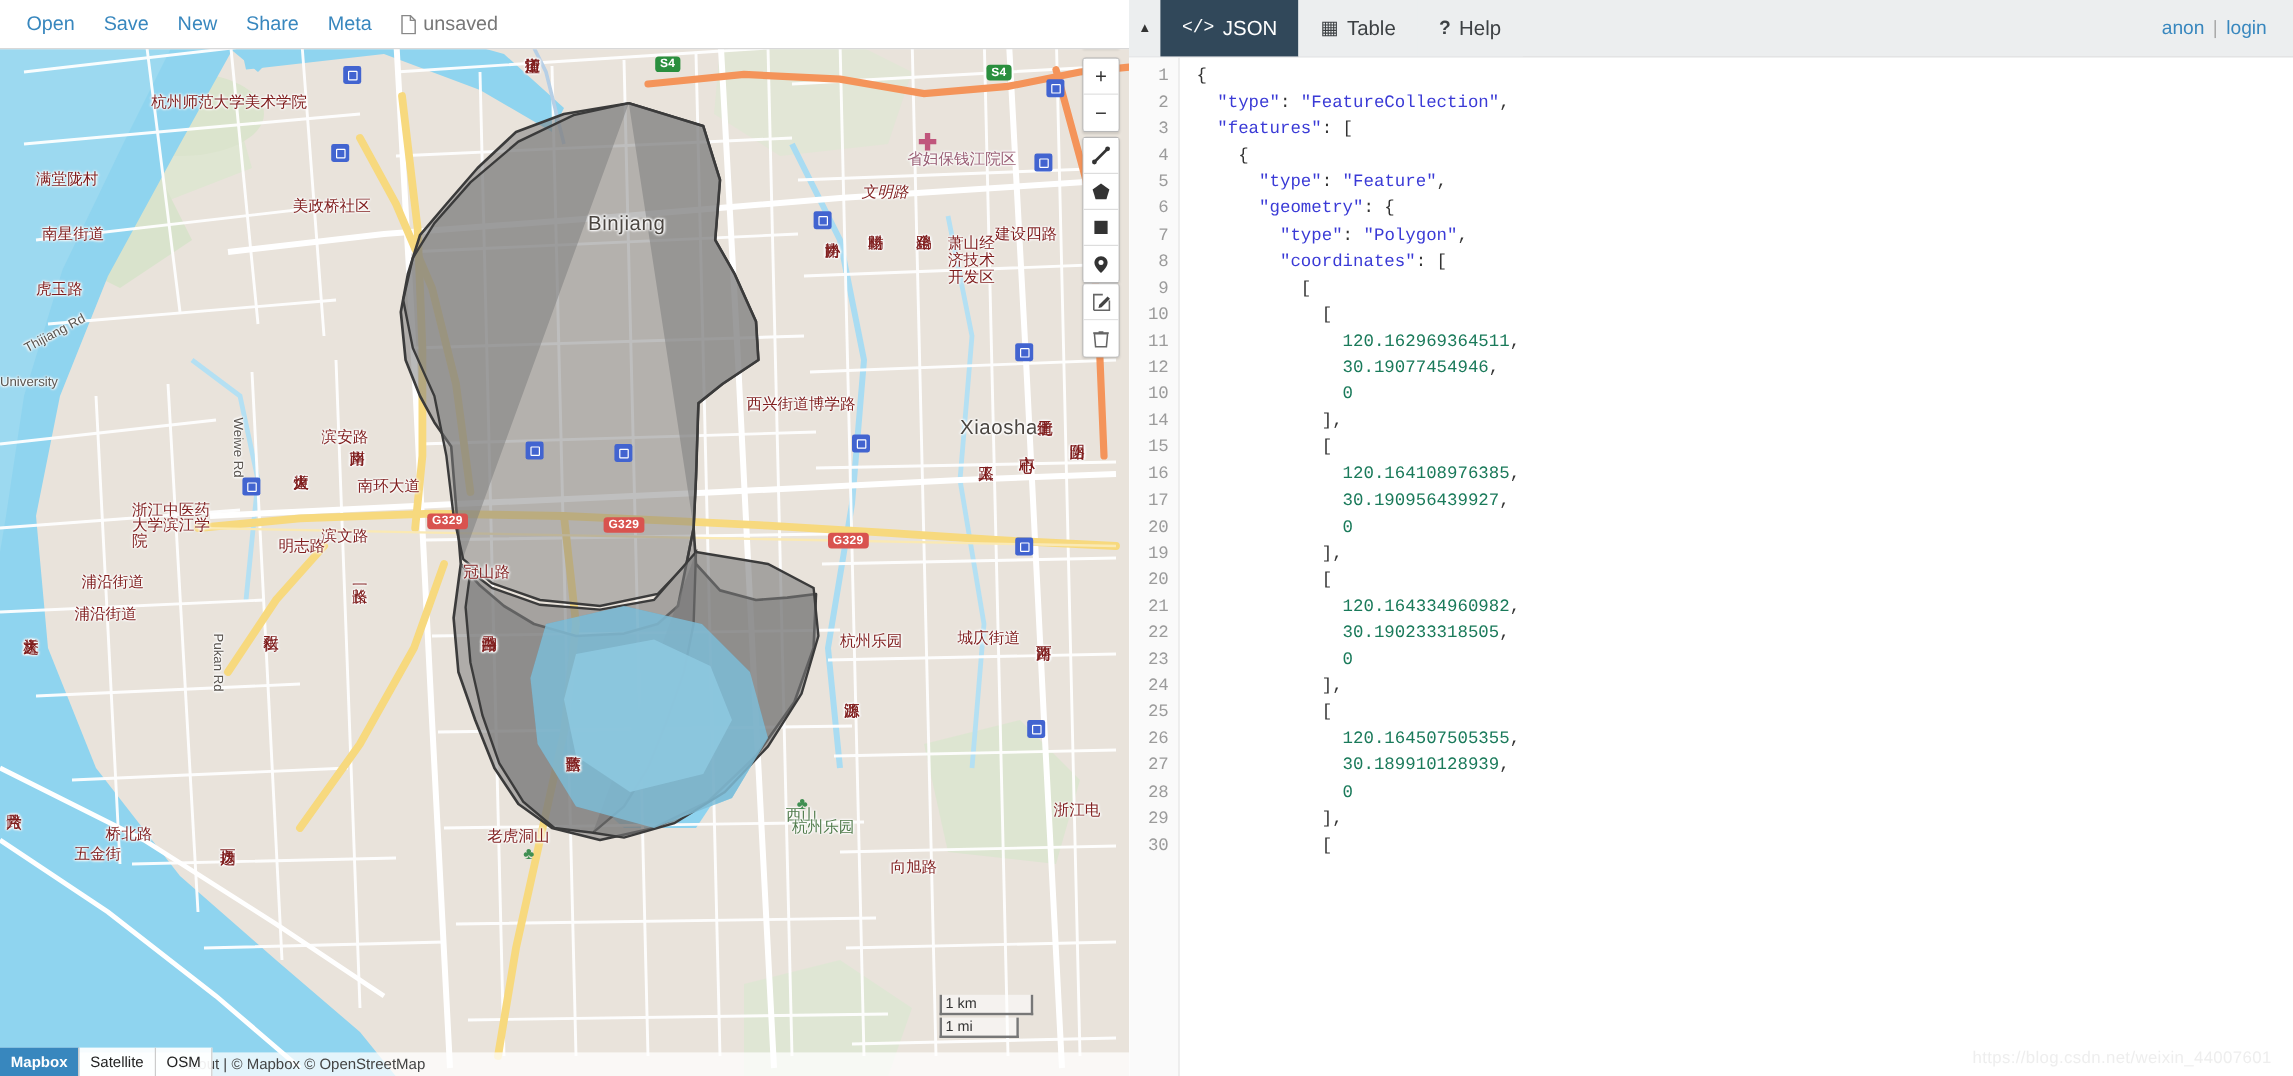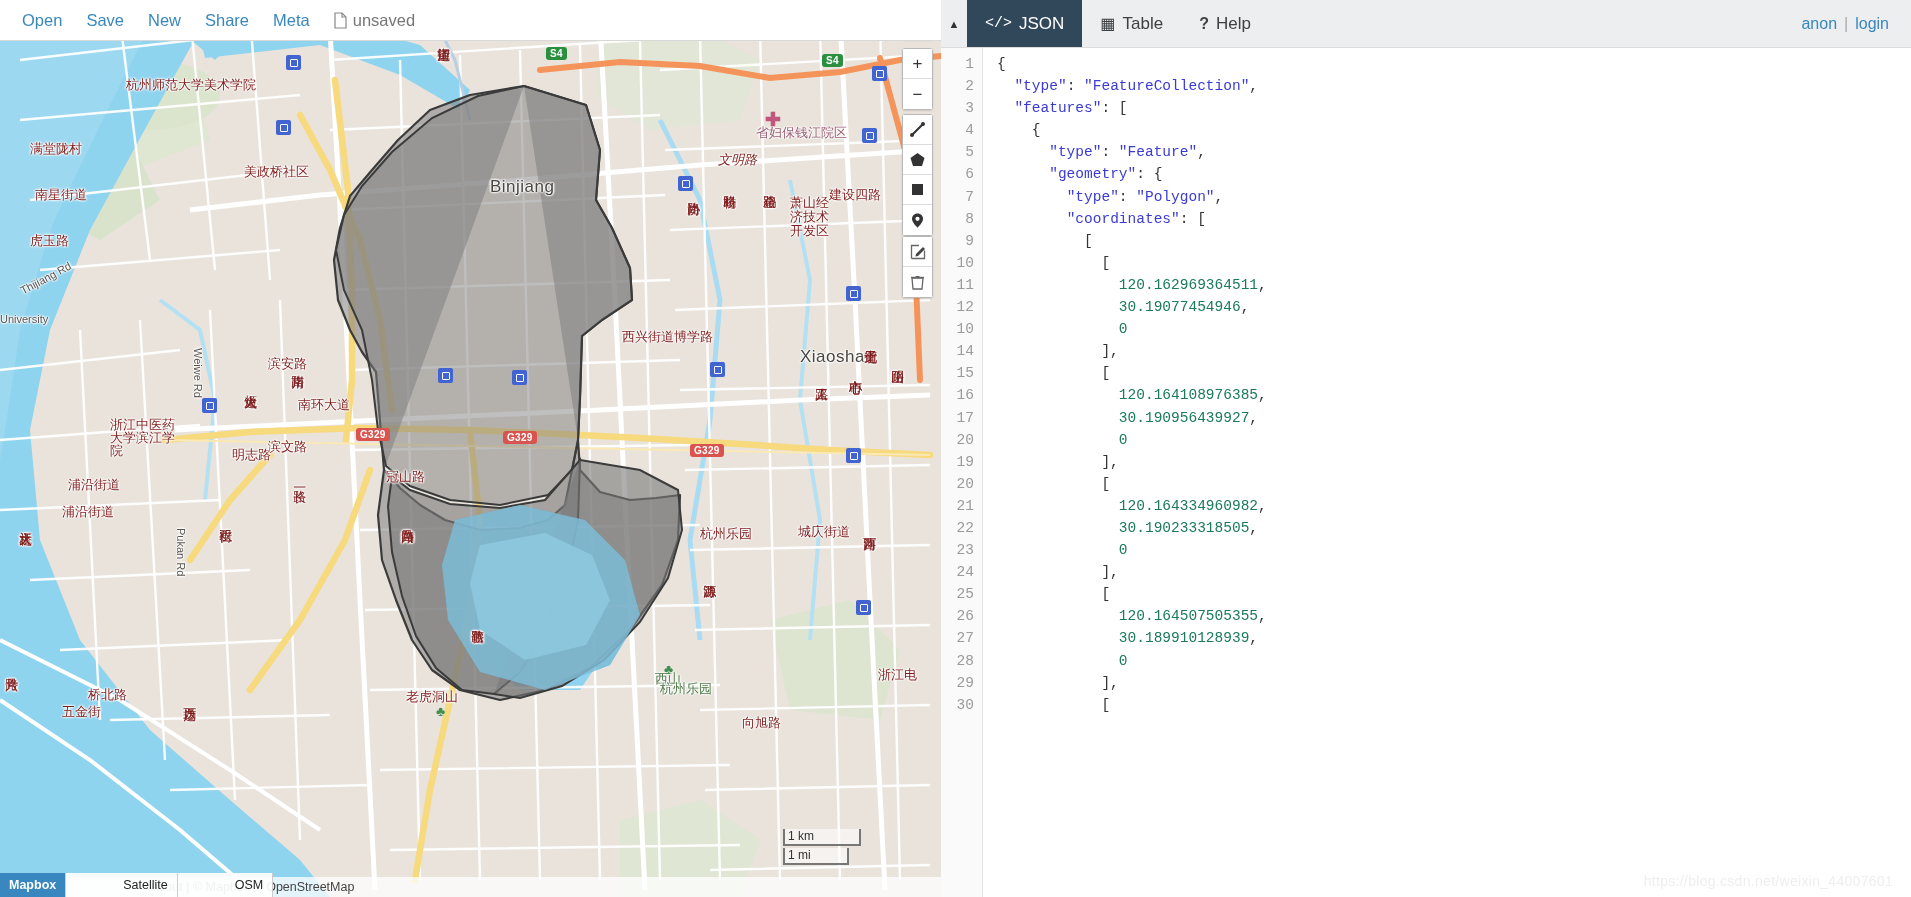--- a/index.html
+++ b/index.html
@@ -58,21 +58,20 @@
 
   
   .mag { width: 14px; height: 14px; border: 2px solid #333; border-radius: 50%; position: relative; display:inline-block;}
   .mag::after { content:""; position:absolute; width:2px; height:6px; background:#333; right:-2px; bottom:-5px; transform:rotate(-45deg);}
 
   
   #basemaps {
     position: absolute; left: 0; bottom: 0; z-index: 35;
     display: flex; align-items: stretch; font-size: 12.5px;
     background: rgba(255,255,255,.92);
-    gap: 48px;
   }
   #basemaps .bm { padding: 4px 9px; color: #222; cursor: pointer; border-right: 1px solid #ccc; line-height: 16px;}
   #basemaps .bm.active { background: #3887be; color: #fff; font-weight: bold; }
 
   
   #attribution {
     position: absolute; left: 0; bottom: 0; width: 941px; z-index: 20;
     font-size: 12.5px; color: #444; text-align: left;
     padding: 3px 4px 3px 150px; background: rgba(255,255,255,.75);
     white-space: nowrap;

